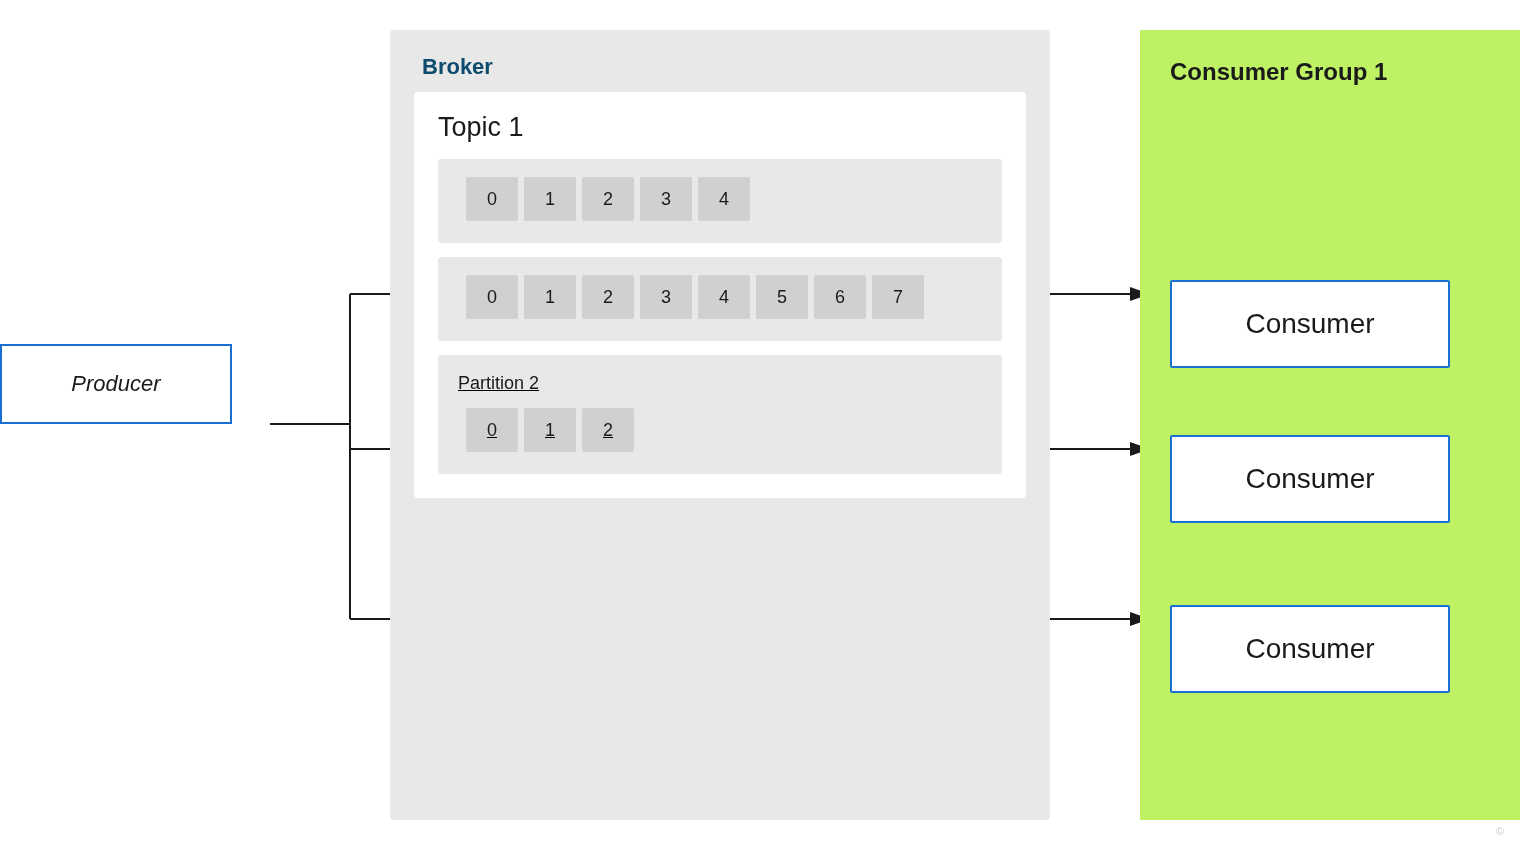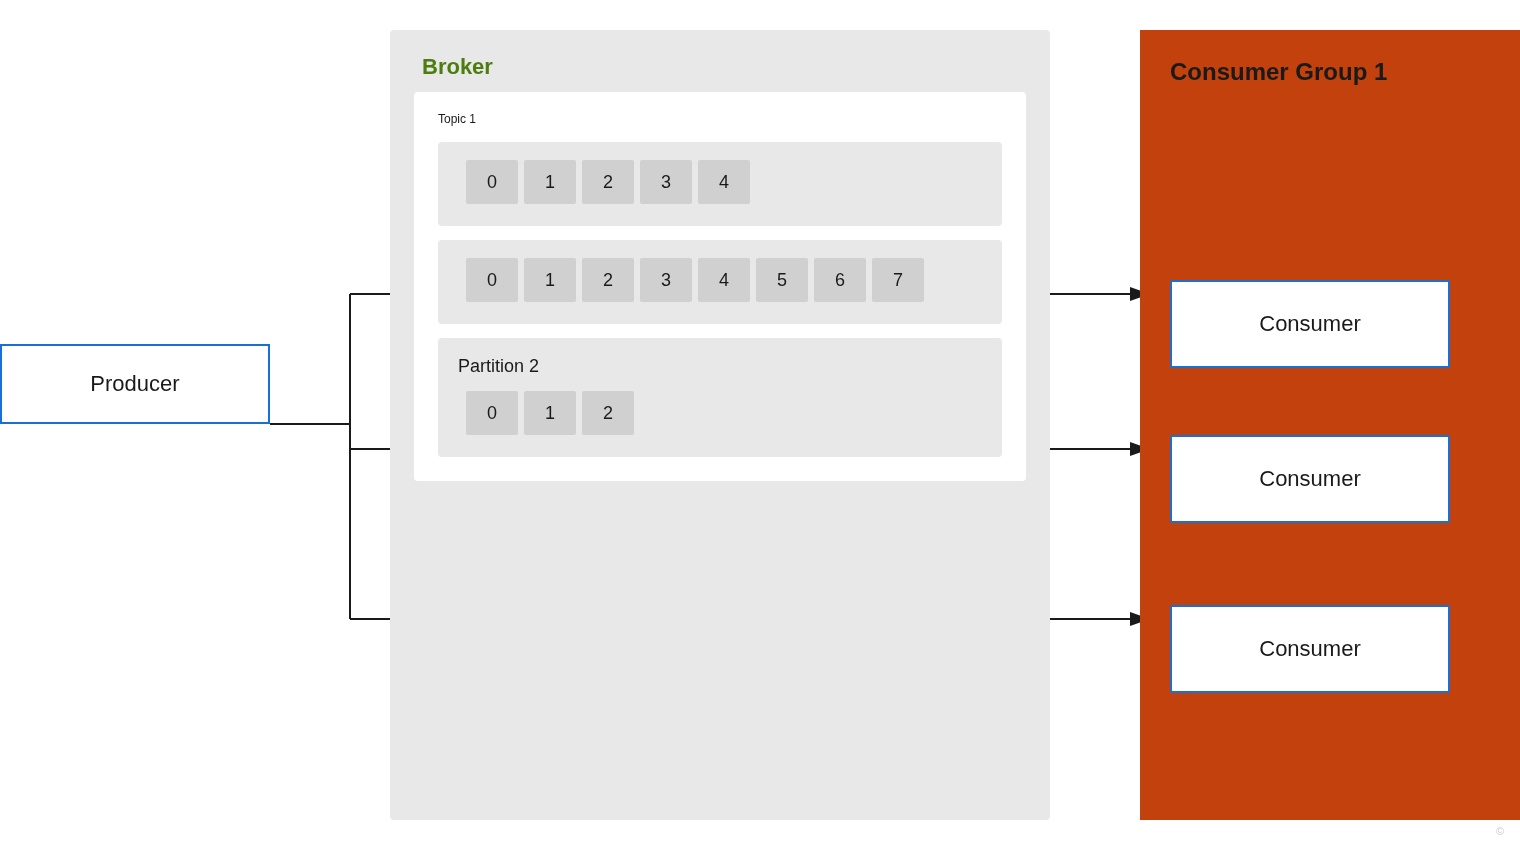--- a/index.html
+++ b/index.html
@@ -21,27 +21,28 @@
       align-items: center;
       justify-content: center;
       gap: 0;
     }
 
     .producer-box {
       position: absolute;
       left: 0;
       top: 50%;
       transform: translateY(-50%);
-      width: 270px;
+      width: 232px;
       height: 80px;
       border: 2px solid #1a6fd4;
       background: #ffffff;
       display: flex;
       align-items: center;
       justify-content: center;
+      font-style: italic;
     }
 
     .producer-label {
       font-size: 22px;
       font-weight: 400;
       color: #1a1a1a;
     }
 
     
     .broker-section {
@@ -50,33 +51,33 @@
       top: 30px;
       width: 660px;
       height: 790px;
       background: #e8e8e8;
       border-radius: 4px;
     }
 
     .broker-title {
       font-size: 22px;
       font-weight: 700;
-      color: #4d7c0f;
+      color: #0c4a6e;
       padding: 24px 32px 12px 32px;
     }
 
     .topic-container {
       margin: 0 24px;
       background: #ffffff;
       border-radius: 4px;
       padding: 20px 24px 24px;
     }
 
     .topic-title {
-      font-size: 12px;
+      font-size: 27px;
       font-weight: 400;
       color: #1a1a1a;
       margin-bottom: 16px;
     }
 
     .partition-block {
       background: #e8e8e8;
       border-radius: 4px;
       padding: 18px 20px 22px;
       margin-bottom: 14px;
@@ -117,21 +118,21 @@
       font-size: 18px;
       color: #1a1a1a;
     }
 
     
     .consumer-group-section {
       position: absolute;
       right: 0;
       top: 30px;
       width: 380px;
-      background: #c2410c;
+      background: #bef264;
       padding: 0 30px;
       height: 790px;
     }
 
     .consumer-group-title {
       font-size: 24px;
       font-weight: 700;
       color: #1a1a1a;
       padding-top: 28px;
       padding-bottom: 20px;
@@ -143,21 +144,21 @@
       height: 88px;
       border: 2px solid #1a6fd4;
       background: #ffffff;
       display: flex;
       align-items: center;
       justify-content: center;
       border-radius: 2px;
     }
 
     .consumer-label {
-      font-size: 22px;
+      font-size: 28px;
       font-weight: 400;
       color: #1a1a1a;
     }
 
     
     .arrows-svg {
       position: absolute;
       top: 0;
       left: 0;
       width: 1520px;
@@ -242,21 +243,21 @@
             <div class="cell">2</div>
             <div class="cell">3</div>
             <div class="cell">4</div>
             <div class="cell">5</div>
             <div class="cell">6</div>
             <div class="cell">7</div>
           </div>
         </div>
       </div>
 
-      <div class="partition-block" style="margin-bottom:0;">
+      <div class="partition-block" style="margin-bottom:0;text-decoration:underline;">
         <div class="partition-title">Partition 2</div>
         <div class="partition-row">
           <div class="arrow-in"></div>
           <div class="partition-cells">
             <div class="cell">0</div>
             <div class="cell">1</div>
             <div class="cell">2</div>
           </div>
         </div>
       </div>

